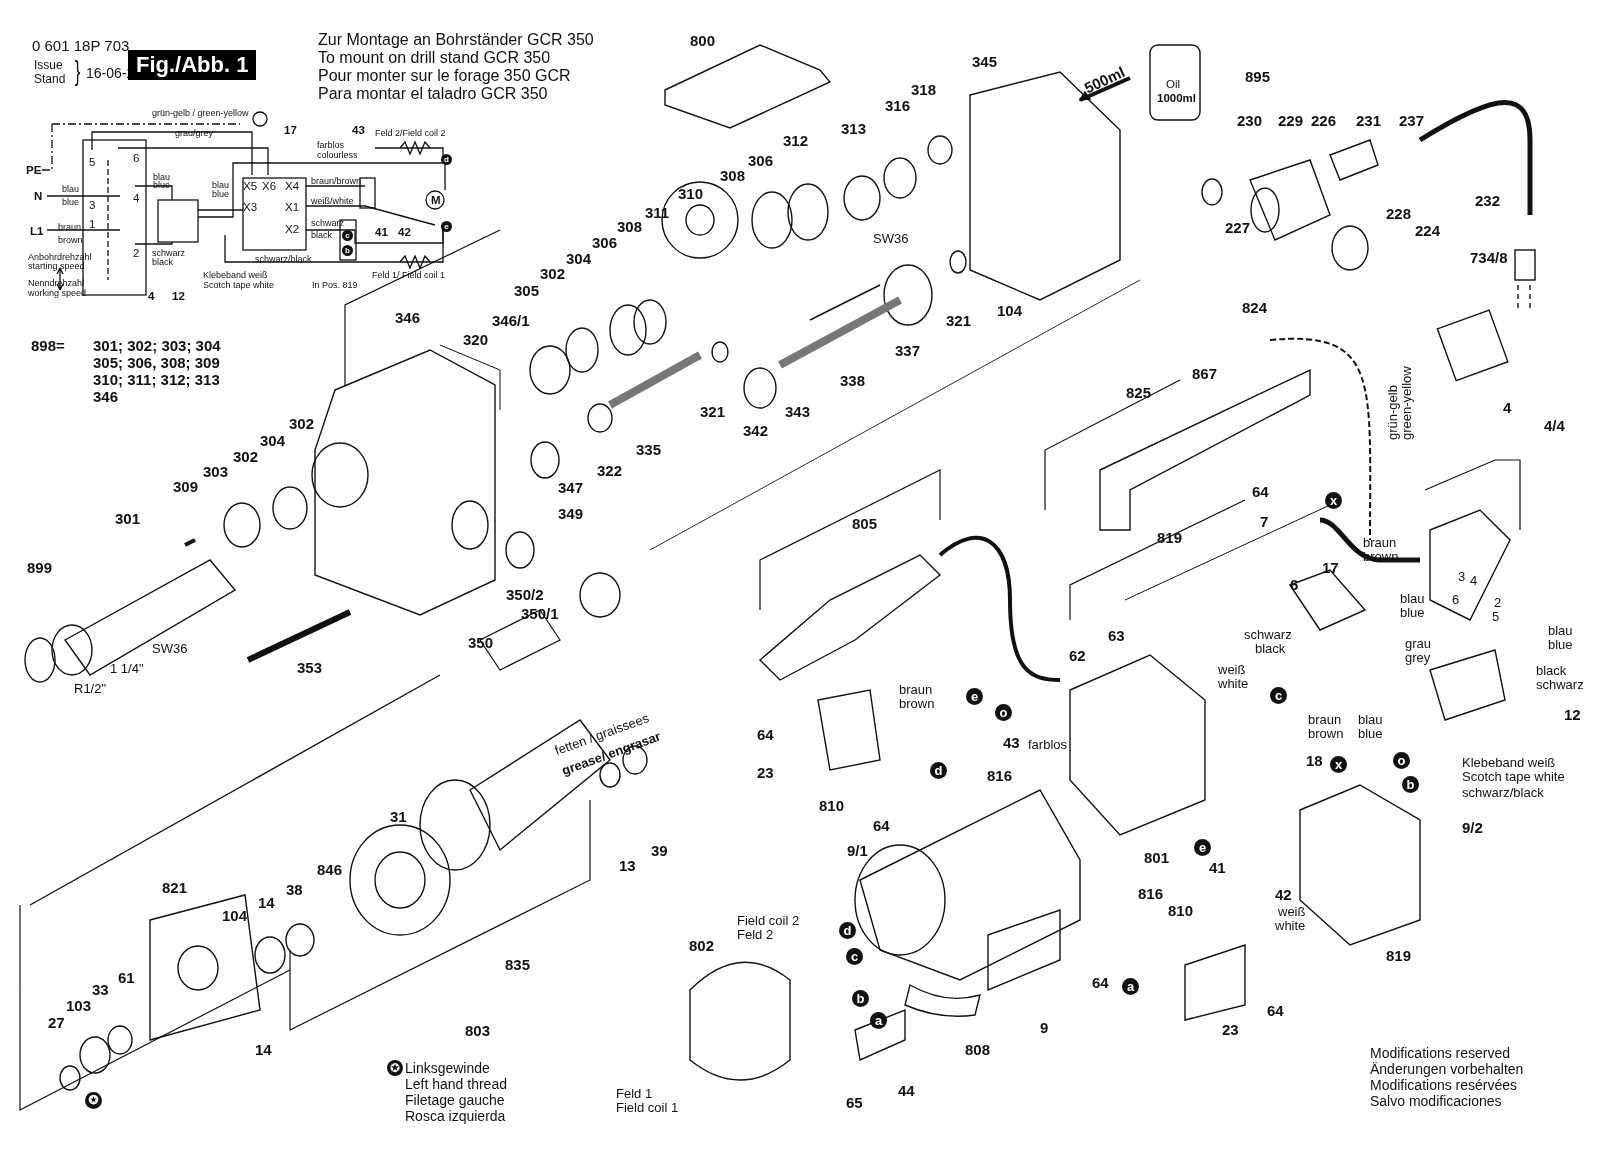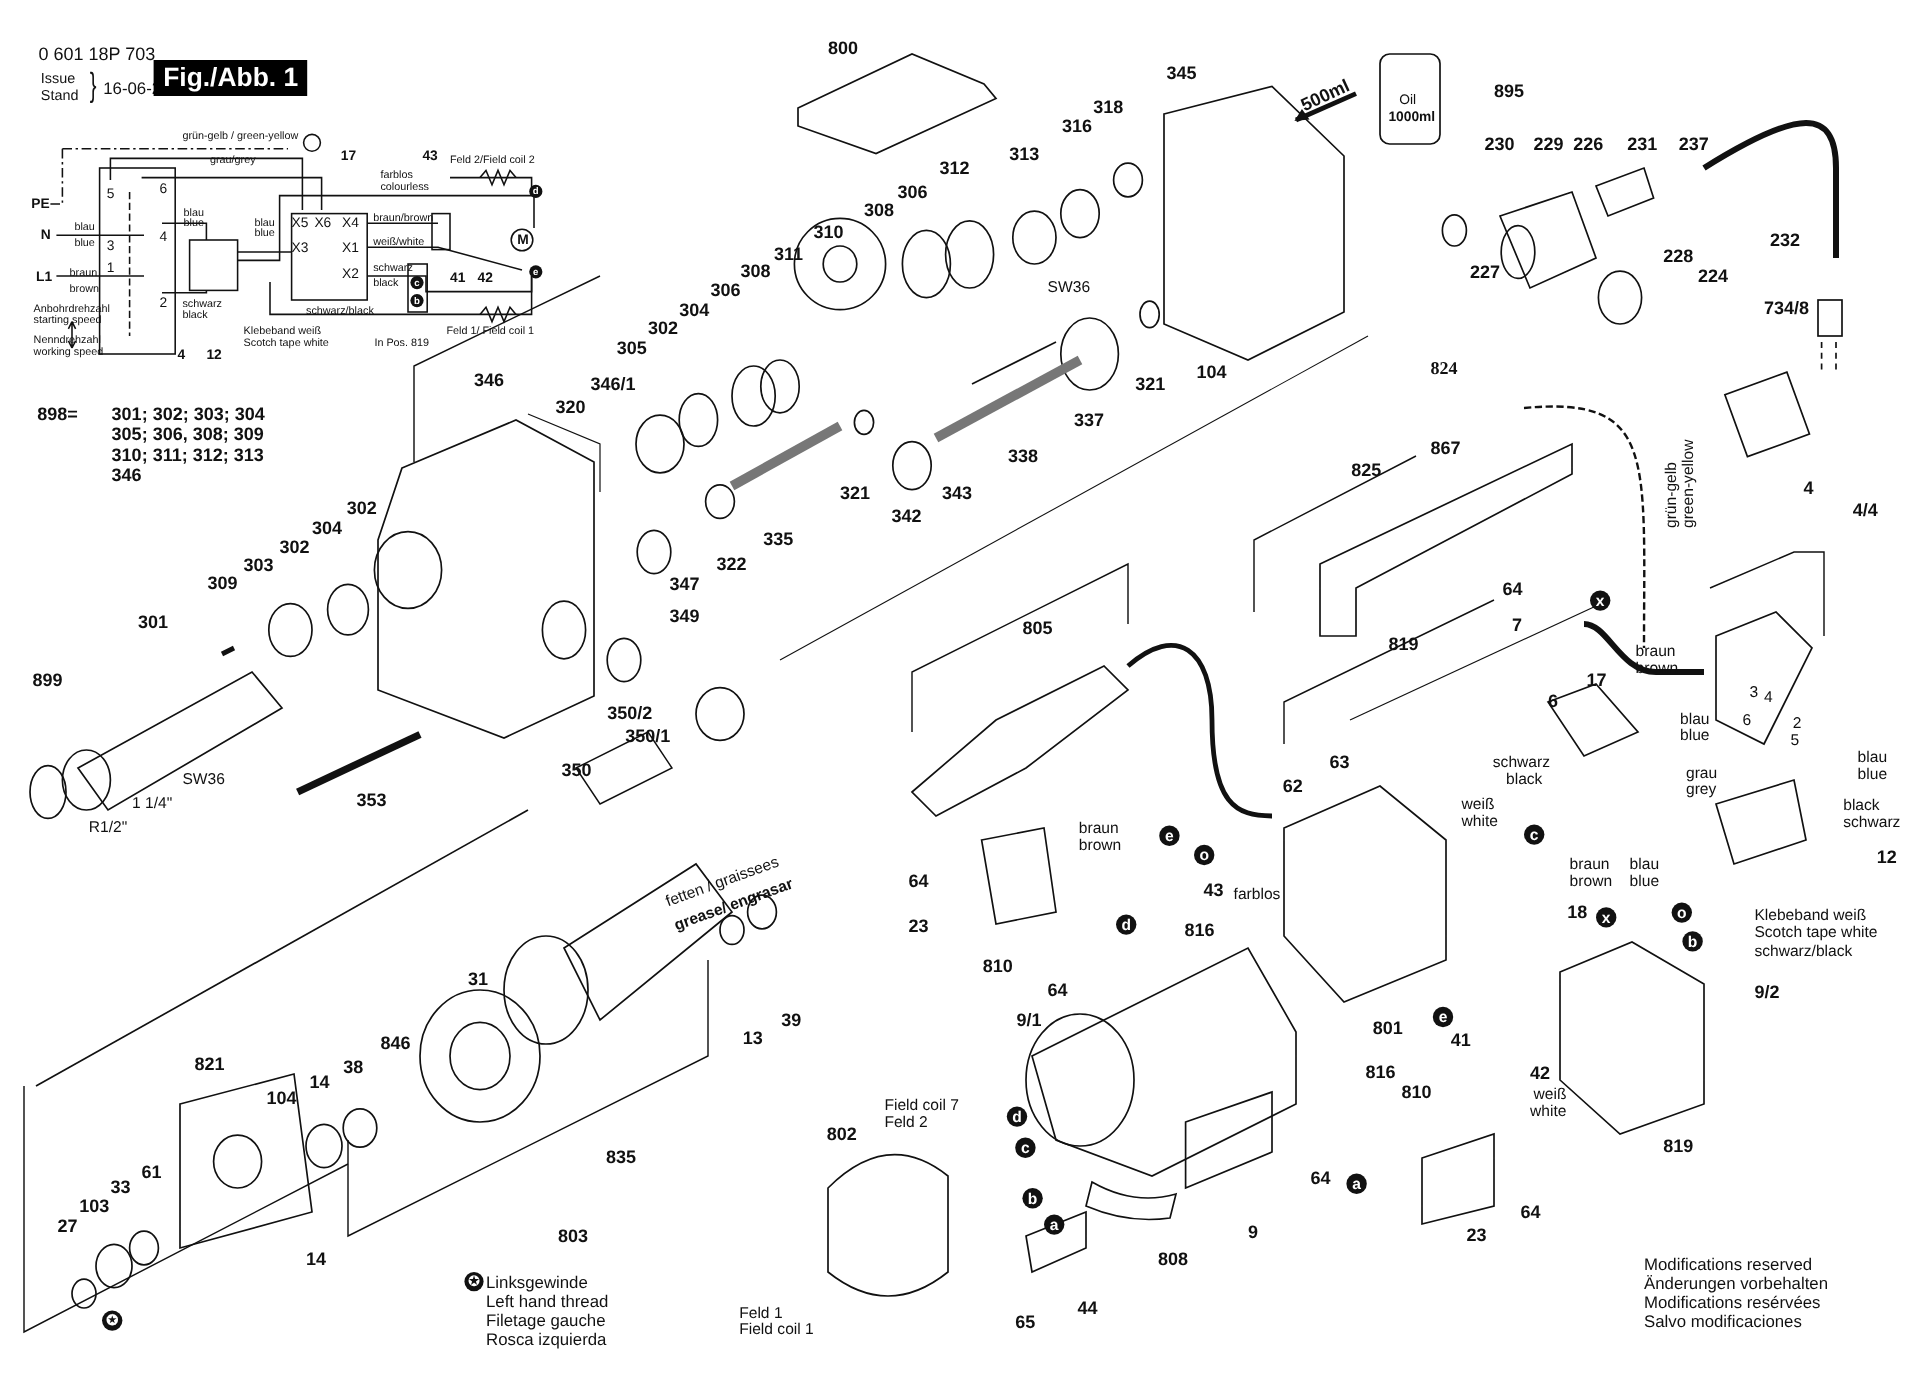--- a/index.html
+++ b/index.html
@@ -173,20 +173,26 @@
   </svg>
 
   <div class="hdr" style="left:32px;top:38px;">0 601 18P 703</div>
   <div class="issue">
     <div>Issue</div>
     <div>Stand</div>
   </div>
   <div class="brace">}</div>
   <div class="issuedate">16-06-28</div>
   <div class="figbox">Fig./Abb. 1</div>
+  <div class="mount">
+    <div>Zur Montage an Bohrständer GCR 350</div>
+    <div>To mount on drill stand GCR 350</div>
+    <div>Pour monter sur le forage 350 GCR</div>
+    <div>Para montar el taladro GCR 350</div>
+  </div>
 
   <div class="xs" style="left:152px;top:108px;">grün-gelb / green-yellow</div>
   <div class="xs" style="left:175px;top:128px;">grau/grey</div>
   <div class="sm" style="left:26px;top:164px;font-weight:bold;">PE</div>
   <div class="sm" style="left:34px;top:190px;font-weight:bold;">N</div>
   <div class="sm" style="left:30px;top:225px;font-weight:bold;">L1</div>
   <div class="xs" style="left:62px;top:184px;">blau</div>
   <div class="xs" style="left:62px;top:197px;">blue</div>
   <div class="xs" style="left:58px;top:222px;">braun</div>
   <div class="xs" style="left:58px;top:235px;">brown</div>
@@ -300,21 +306,21 @@
   <div class="mid" style="left:152px;top:642px;">SW36</div>
   <div class="mid" style="left:110px;top:662px;">1 1/4"</div>
   <div class="mid" style="left:74px;top:682px;">R1/2"</div>
   <div class="lbl" style="left:558px;top:480px;">347</div>
   <div class="lbl" style="left:558px;top:506px;">349</div>
   <div class="lbl" style="left:506px;top:587px;">350/2</div>
   <div class="lbl" style="left:521px;top:606px;">350/1</div>
   <div class="lbl" style="left:468px;top:635px;">350</div>
   <div class="lbl" style="left:297px;top:660px;">353</div>
 
-  <div class="lbl" style="left:1192px;top:300px;font-family:Liberation Serif, serif;">824</div>
+  <div class="lbl" style="left:1242px;top:300px;">824</div>
   <div class="lbl" style="left:1126px;top:385px;">825</div>
   <div class="lbl" style="left:1192px;top:366px;">867</div>
   <div class="lbl" style="left:1503px;top:400px;">4</div>
   <div class="lbl" style="left:1544px;top:418px;">4/4</div>
   <div class="lbl" style="left:1252px;top:484px;">64</div>
   <div class="lbl" style="left:1260px;top:514px;">7</div>
   <div class="lbl" style="left:1157px;top:530px;">819</div>
   <div class="lbl" style="left:1290px;top:577px;">6</div>
   <div class="lbl" style="left:1322px;top:560px;">17</div>
   <div class="lbl" style="left:1108px;top:628px;">63</div>
@@ -382,21 +388,21 @@
   <div class="mid" style="left:1358px;top:713px;">blau</div>
   <div class="mid" style="left:1358px;top:727px;">blue</div>
   <div class="mid" style="left:1462px;top:756px;">Klebeband weiß</div>
   <div class="mid" style="left:1462px;top:770px;">Scotch tape white</div>
   <div class="mid" style="left:1462px;top:786px;">schwarz/black</div>
   <div class="mid" style="left:1278px;top:905px;">weiß</div>
   <div class="mid" style="left:1275px;top:919px;">white</div>
   <div class="mid" style="left:899px;top:683px;">braun</div>
   <div class="mid" style="left:899px;top:697px;">brown</div>
   <div class="mid" style="left:1028px;top:738px;">farblos</div>
-  <div class="mid" style="left:737px;top:914px;">Field coil 7</div>
+  <div class="mid" style="left:737px;top:914px;">Field coil 2</div>
   <div class="mid" style="left:737px;top:928px;">Feld 2</div>
   <div class="mid" style="left:616px;top:1087px;">Feld 1</div>
   <div class="mid" style="left:616px;top:1101px;">Field coil 1</div>
   <div class="mid rot" style="left:553px;top:745px;transform:rotate(-20deg);">fetten / graissees</div>
   <div class="mid rot" style="left:560px;top:765px;transform:rotate(-20deg);font-weight:bold;">grease/ engrasar</div>
   <div class="mid" style="left:1458px;top:570px;">3</div>
   <div class="mid" style="left:1470px;top:574px;">4</div>
   <div class="mid" style="left:1452px;top:593px;">6</div>
   <div class="mid" style="left:1494px;top:596px;">2</div>
   <div class="mid" style="left:1492px;top:610px;">5</div>

